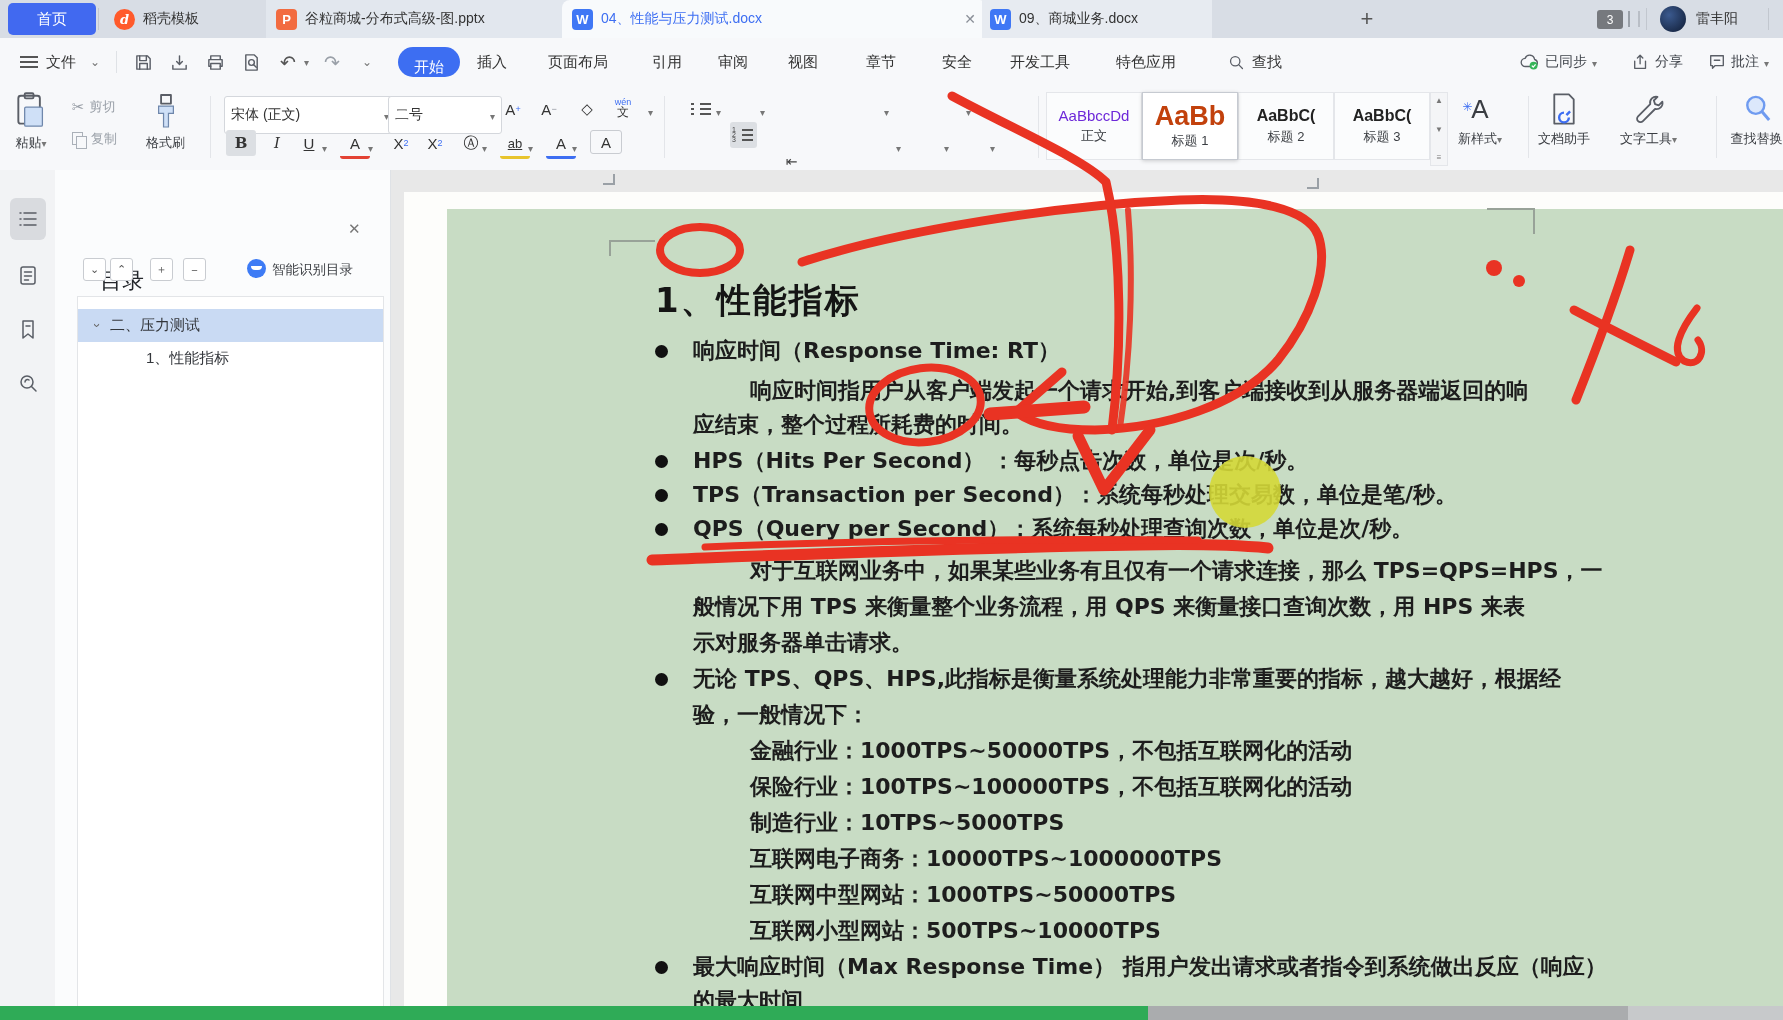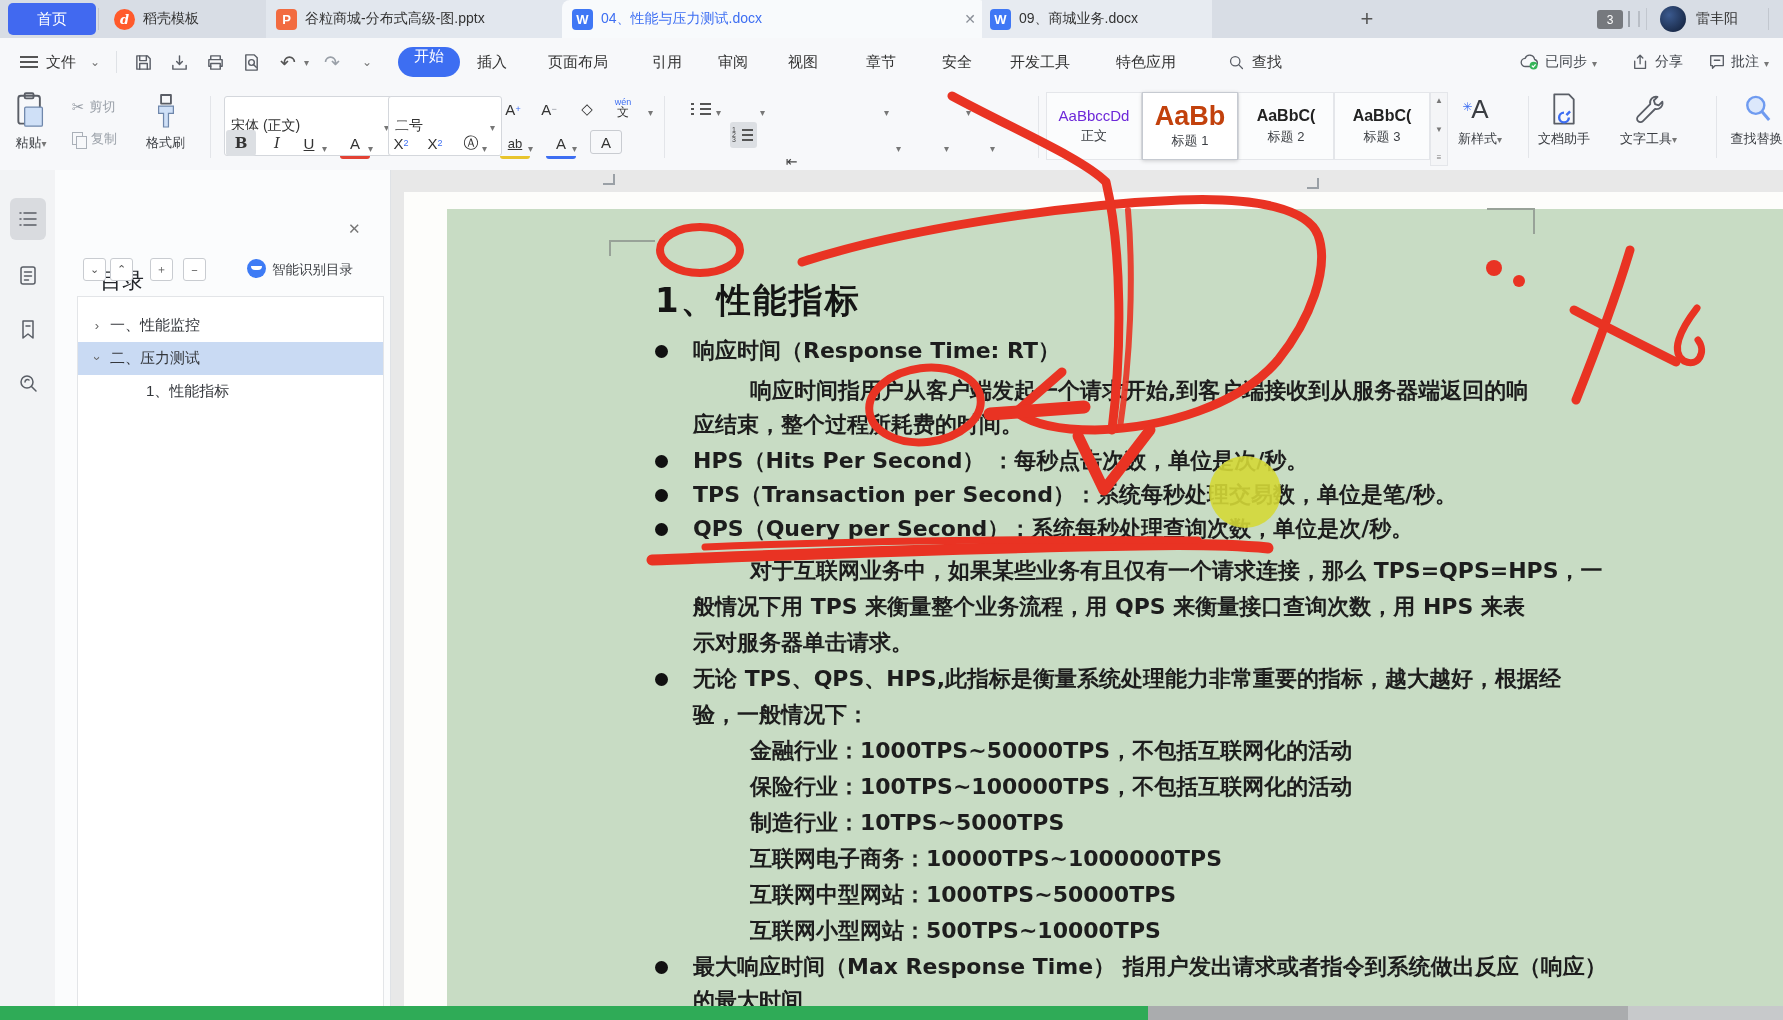--- a/index.html
+++ b/index.html
@@ -39,31 +39,31 @@
   
   .menubar{position:absolute;left:0;top:38px;width:100%;height:48px;background:#f7f8fa;border-bottom:1px solid #ebedf0;}
   .menubar .it{position:absolute;top:0;height:48px;display:flex;align-items:center;font-size:15px;color:#333;}
   .hamb{left:20px;width:18px;height:2px;background:#555;top:23px;box-shadow:0 -5px 0 #555,0 5px 0 #555;position:absolute;}
   .caret::before{content:"▾";font-size:10px;color:#777;}
   .caret-sm::before{content:"⌄";font-size:12px;color:#777;}
   .vsep{position:absolute;top:13px;width:1px;height:22px;background:#dfe2e6;}
   .mico{position:absolute;top:15px;width:19px;height:19px;color:#555;}
   .mico svg{width:100%;height:100%;}
   .pill{position:absolute;left:398px;top:9px;width:62px;height:30px;background:#3d6ef2;color:#fff;border-radius:16px;
-        display:flex;align-items:flex-start;justify-content:center;font-size:15px;}
+        display:flex;align-items:flex-end;justify-content:center;font-size:15px;}
   .mright{position:absolute;top:0;height:48px;display:flex;align-items:center;font-size:14px;color:#3f434a;gap:5px;}
 
   
   .ribbon{position:absolute;left:0;top:86px;width:100%;height:84px;background:#f7f8fa;border-bottom:1px solid #dfe2e6;}
   .rlabel{font-size:13px;color:#3a3d42;text-align:center;white-space:nowrap;}
   .bigbtn{position:absolute;top:6px;display:flex;flex-direction:column;align-items:center;gap:4px;}
   .rdiv{position:absolute;top:10px;width:1px;height:62px;background:#e3e5e9;}
   .smallbtn{display:flex;align-items:center;gap:5px;font-size:13px;color:#9aa0a8;}
   .fontbox{background:#fff;border:1px solid #d4d7dc;border-radius:3px;height:26px;display:flex;align-items:center;
-           font-size:14px;color:#333;padding:16px 6px;justify-content:space-between;}
+           font-size:14px;color:#333;padding:5px 6px;justify-content:space-between;}
   .fbtn{height:26px;min-width:24px;display:flex;align-items:center;justify-content:center;font-size:15px;color:#333;
         border-radius:3px;padding:0 3px;}
   .fbtn.on{background:#dcdfe3;}
   .u-red{border-bottom:3px solid #e34234;}
   .u-yel{border-bottom:3px solid #e8c42c;text-decoration:underline;}
   .u-blu{border-bottom:3px solid #3d6ef2;}
   .mini{width:27px;height:26px;display:flex;align-items:center;justify-content:center;border-radius:3px;position:relative;}
   .mini.on{background:#dcdfe3;}
   .bars3{width:15px;height:12px;background:repeating-linear-gradient(to bottom,#555 0 2px,transparent 2px 5px);}
   .bars3.narrow{width:11px;}
@@ -439,24 +439,20 @@
   <div class="sidebar">
     <div class="sb-title">目录</div>
     <div class="sb-close"></div>
     <div class="sqbtn" style="left:28px">⌄</div>
     <div class="sqbtn" style="left:55px">⌃</div>
     <div class="sqbtn" style="left:95px">＋</div>
     <div class="sqbtn" style="left:128px">−</div>
     <div class="robot"></div>
     <div class="smartlbl">智能识别目录</div>
     <div class="treebox" id="toc-tree" style="padding-top: 12px;">
-        <div class="trow" style="padding-left: 12px;">
-          <span class="chev right"></span>
-          <span>一、性能监控</span>
-        </div>
         <div class="trow sel" style="padding-left: 12px;">
           <span class="chev down"></span>
           <span>二、压力测试</span>
         </div>
         <div class="trow" style="padding-left: 62px;">
           <span class="chev none" style="width: 0px;"></span>
           <span>1、性能指标</span>
         </div>
       </div>
   </div>

